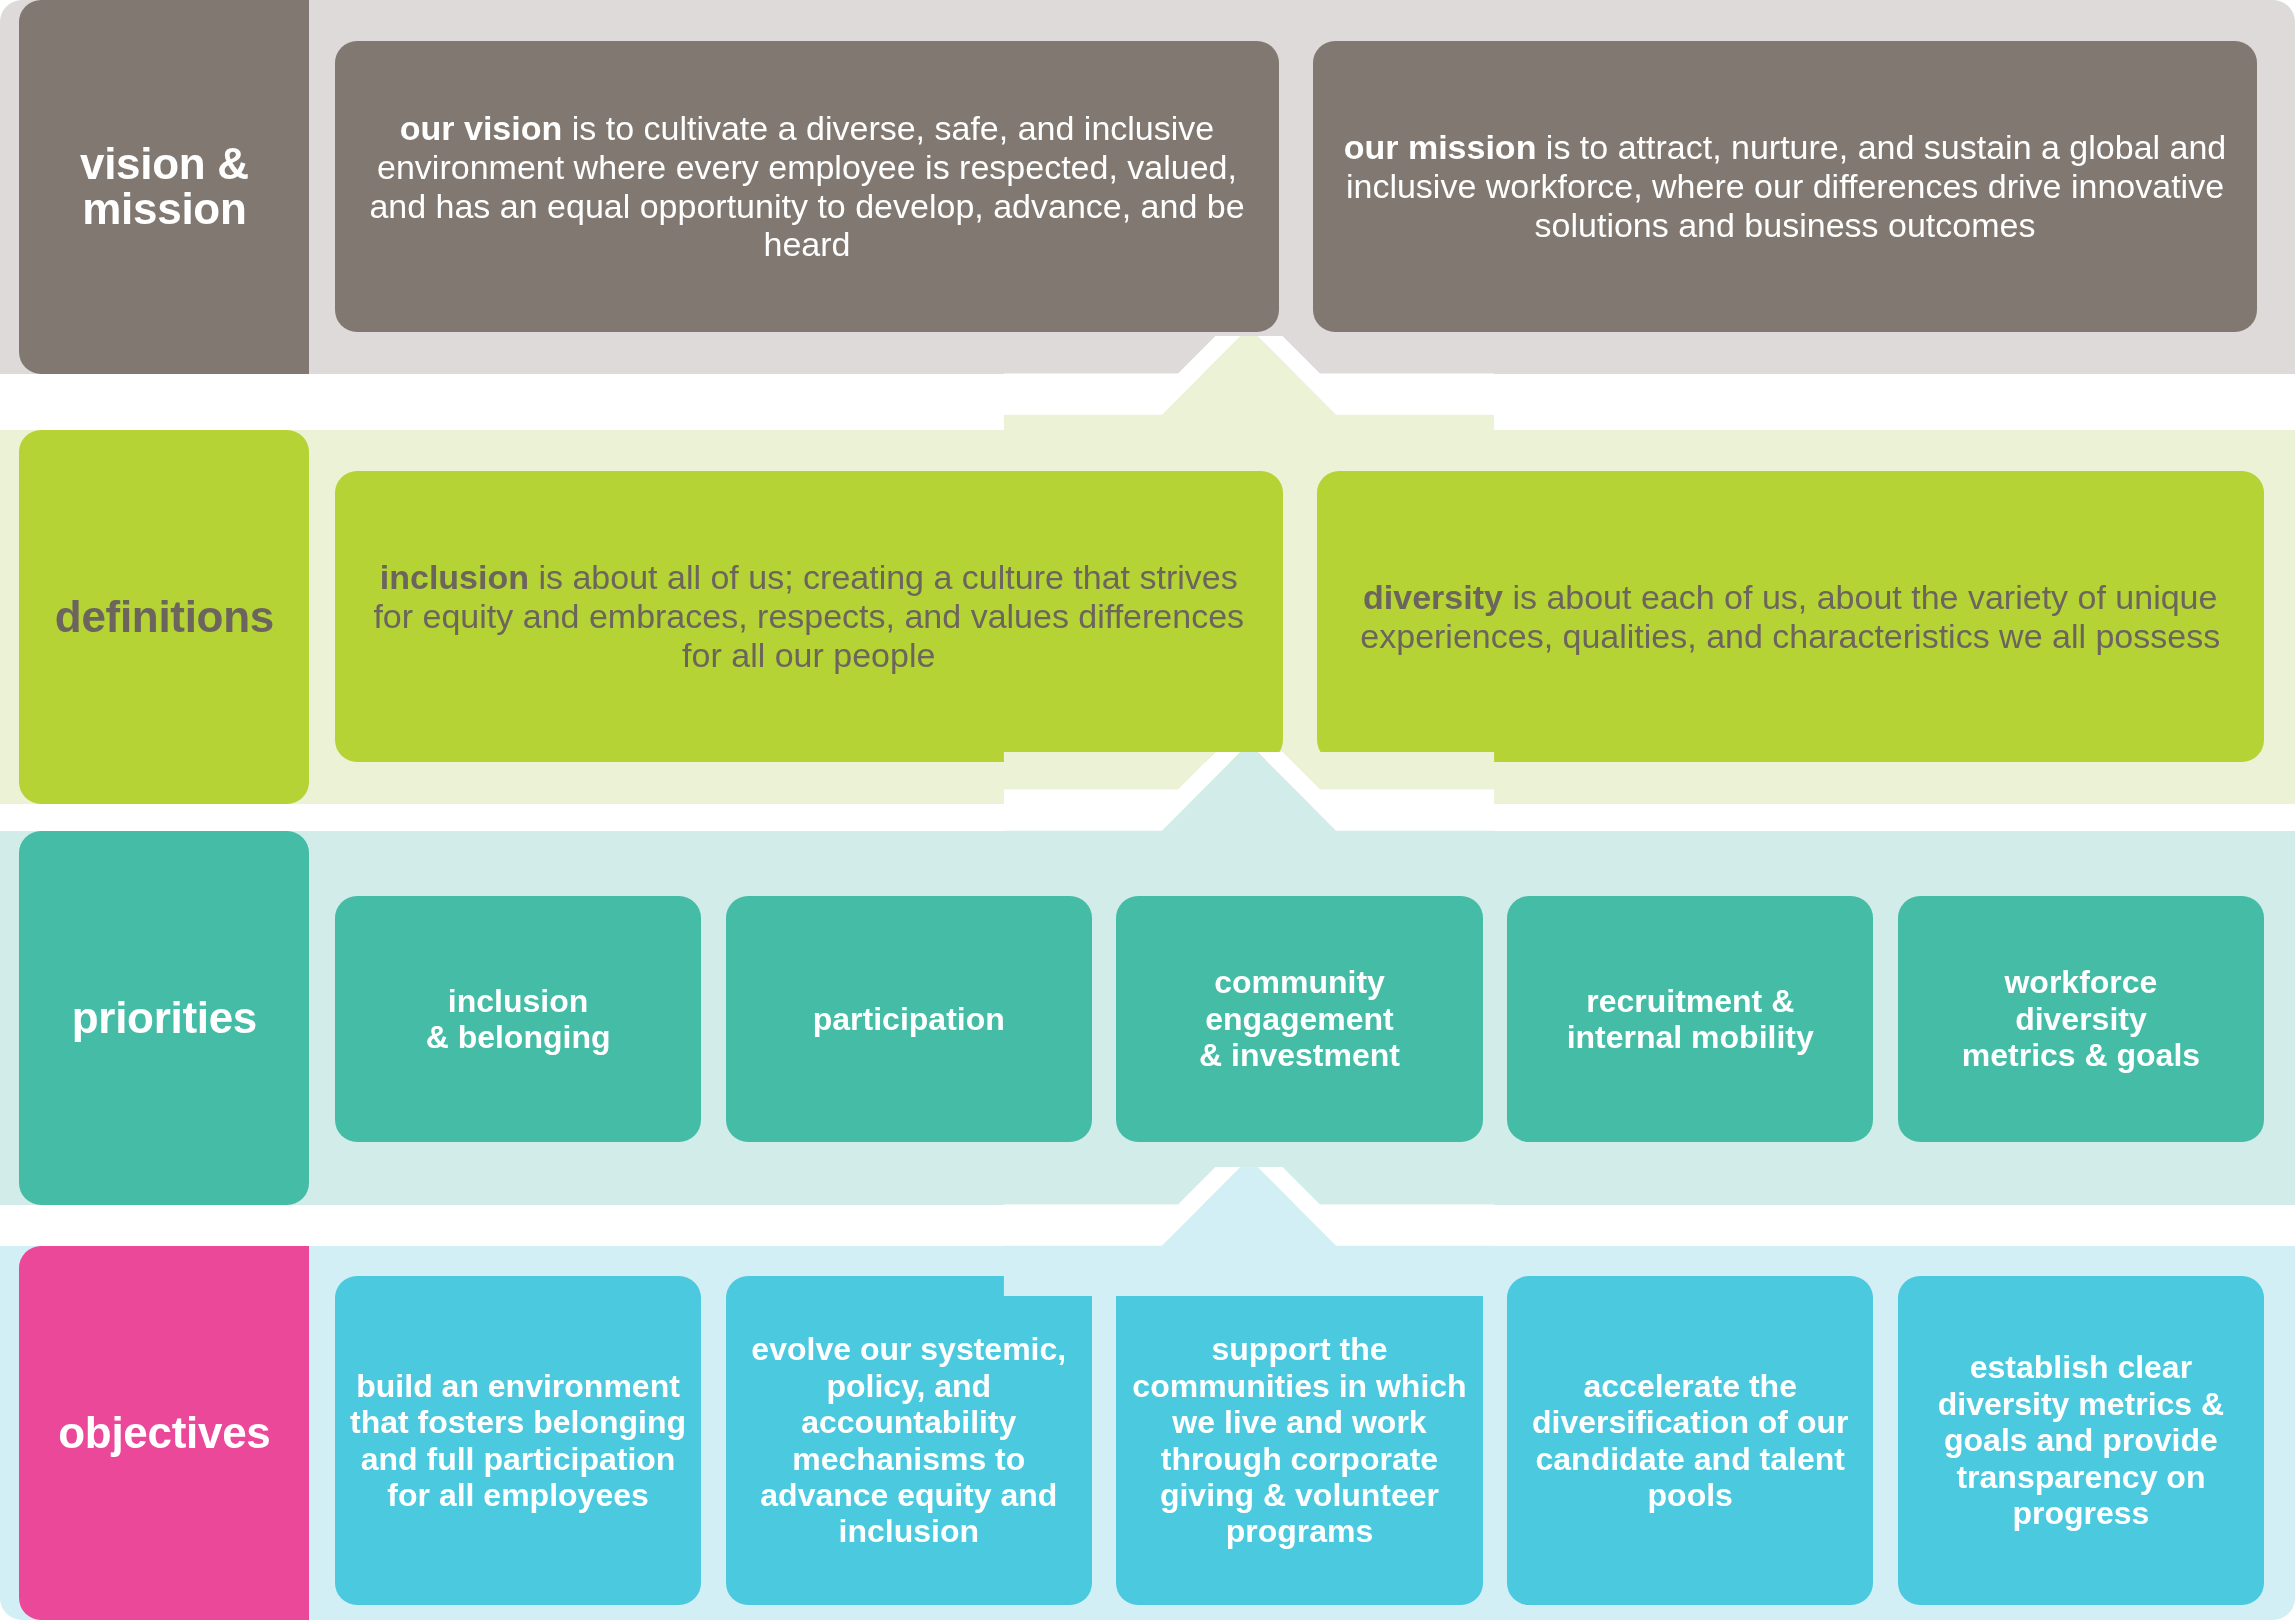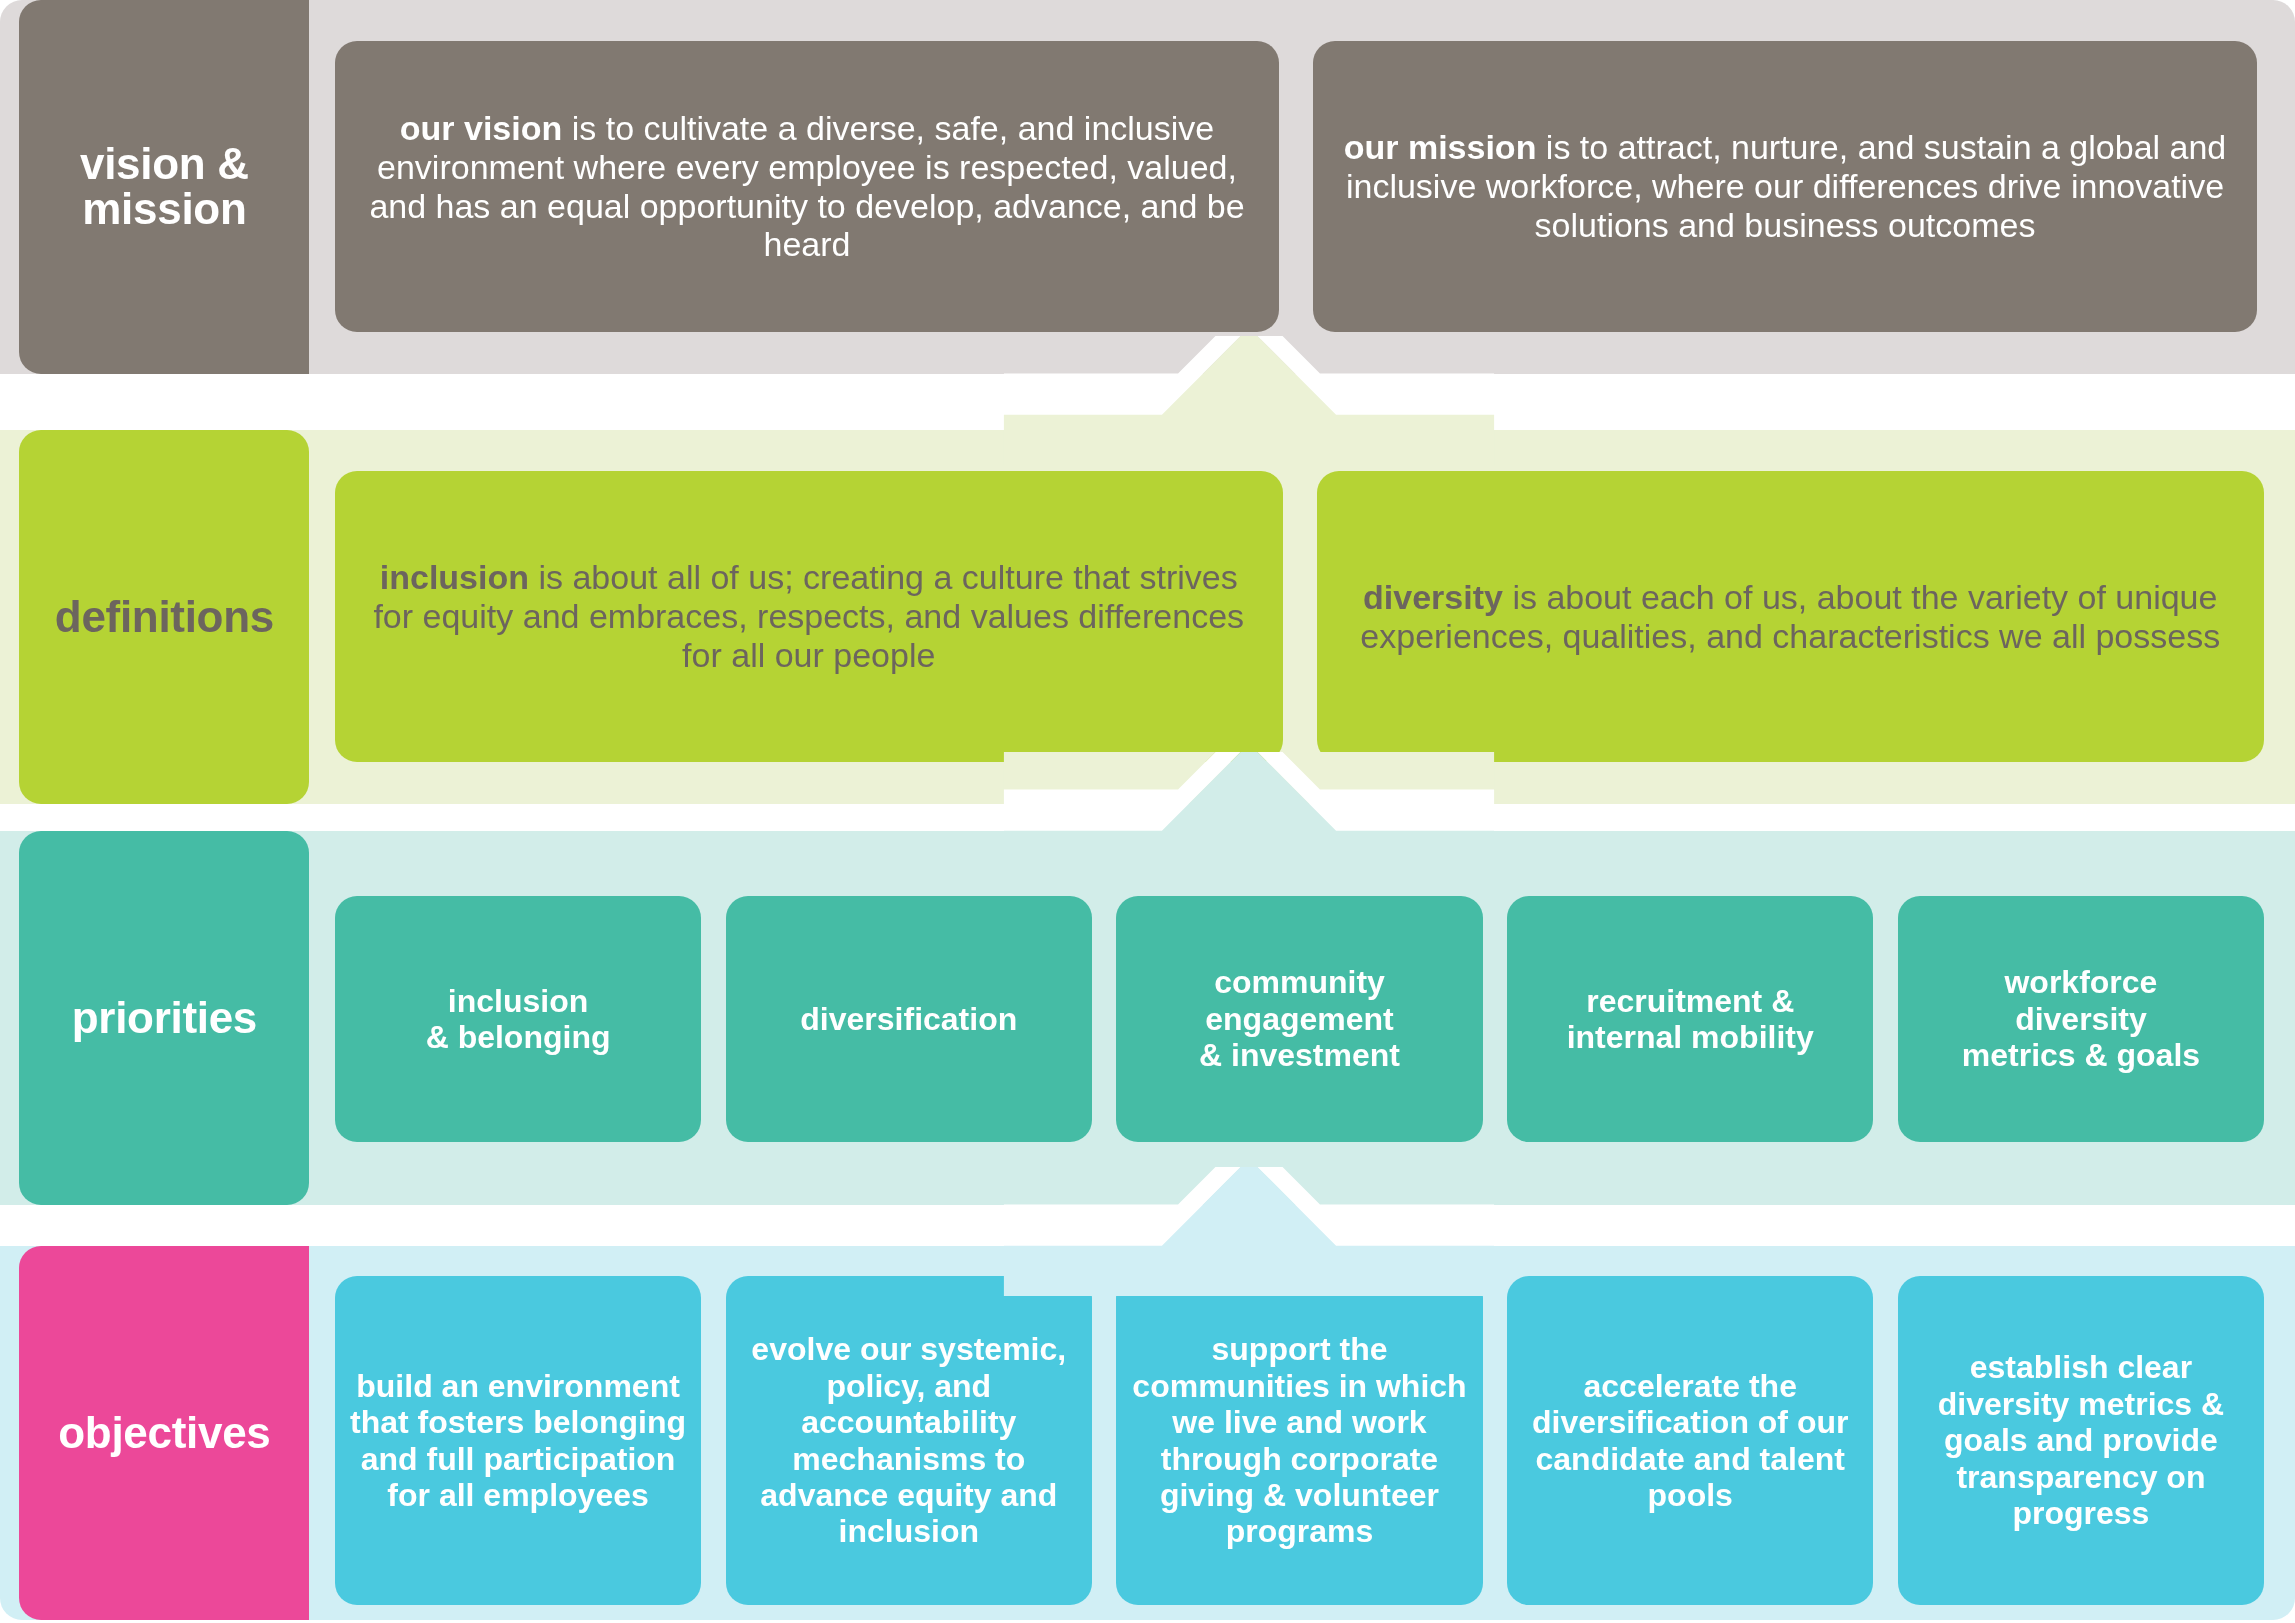--- a/index.html
+++ b/index.html
@@ -266,21 +266,21 @@
 
     <div class="row-label">
       <span class="lbl">priorities</span>
     </div>
 
     <div class="row-cards">
       <div class="card">
         <span class="body nl">inclusion<br>&amp; belonging</span>
       </div>
       <div class="card">
-        <span class="body nl">diversification</span>
+        <span class="body nl">participation</span>
       </div>
       <div class="card">
         <span class="body nl">community<br>engagement<br>&amp; investment</span>
       </div>
       <div class="card">
         <span class="body nl">recruitment &amp;<br>internal mobility</span>
       </div>
       <div class="card">
         <span class="body nl">workforce<br>diversity<br>metrics &amp; goals</span>
       </div>

